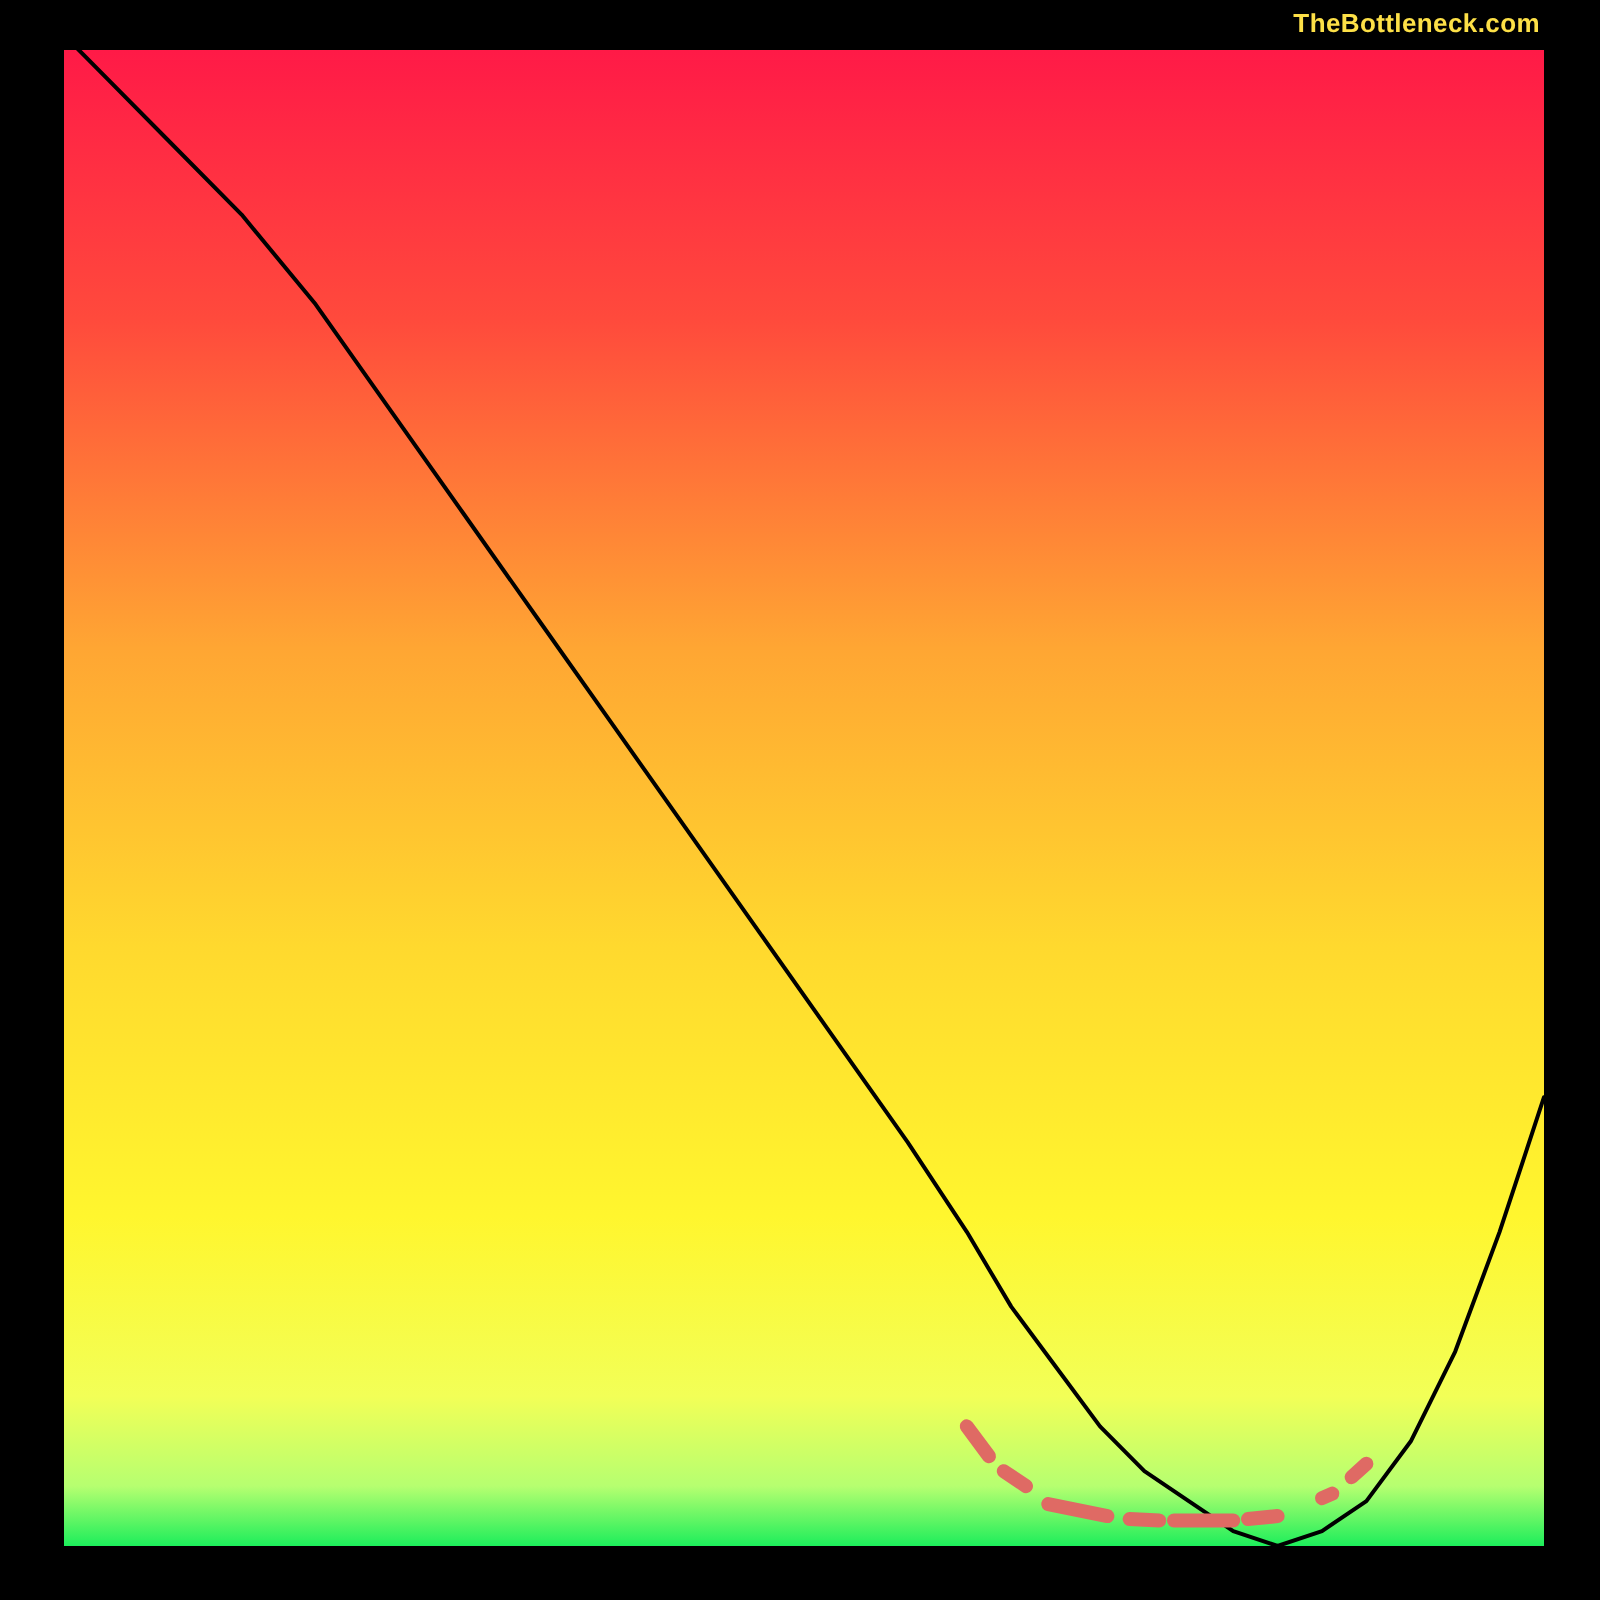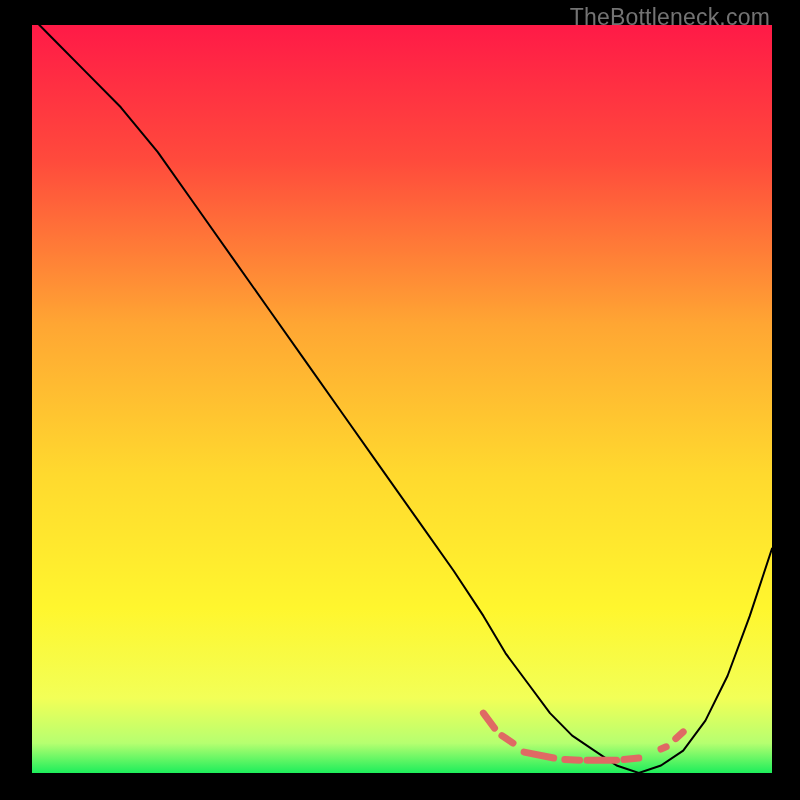--- a/index.html
+++ b/index.html
@@ -14,24 +14,24 @@
     position: absolute;
     left: 32px;
     top: 25px;
     width: 740px;
     height: 748px;
   }
   .watermark {
     position: absolute;
     top: 4px;
     right: 30px;
-    color: #737373;
+    color: #fde047;
     font-family: Arial, Helvetica, sans-serif;
-    font-size: 23px;
-    font-weight: 400;
+    font-size: 13px;
+    font-weight: 700;
     letter-spacing: 0.2px;
   }
   svg { display: block; }
 </style>
 </head>
 <body>
 
 <div class="frame">
   <div class="watermark">TheBottleneck.com</div>
   <div class="plot-area">

